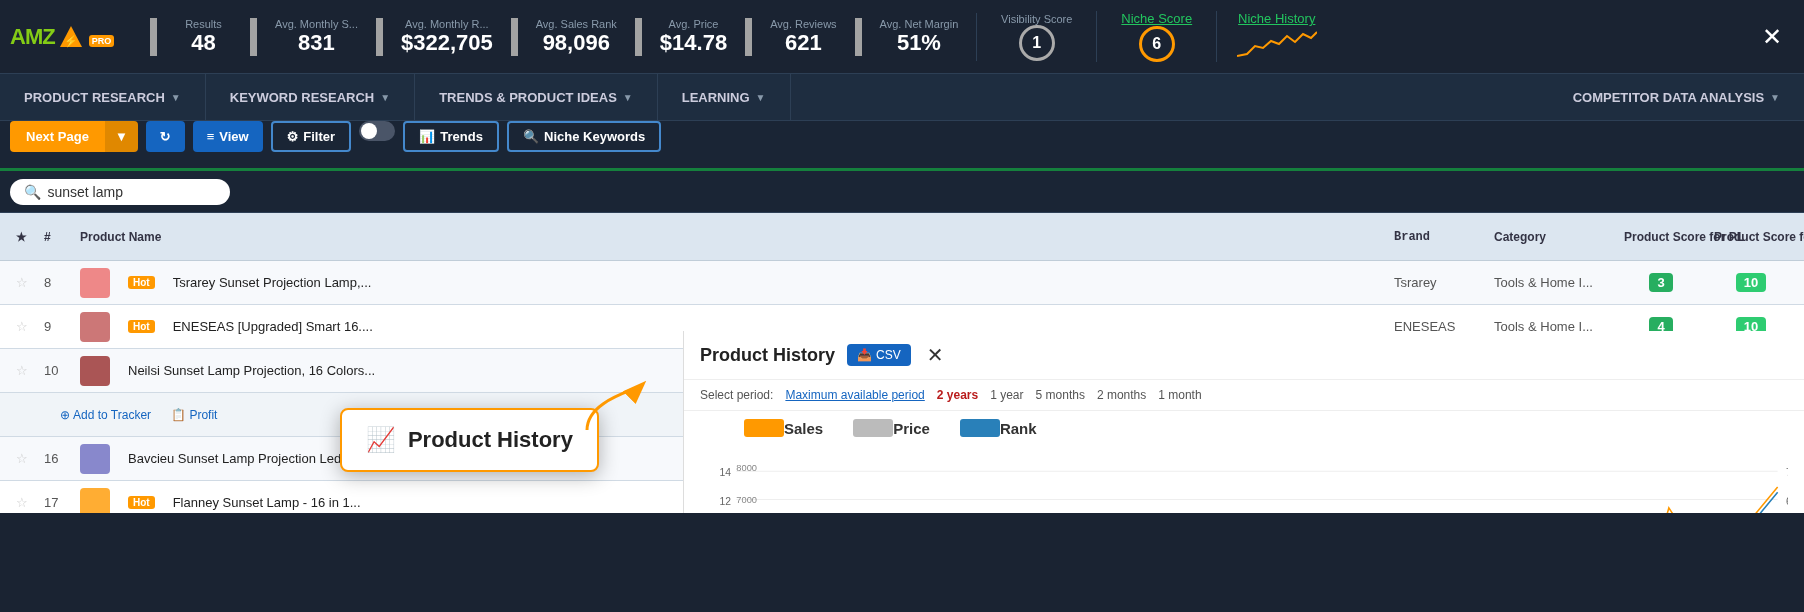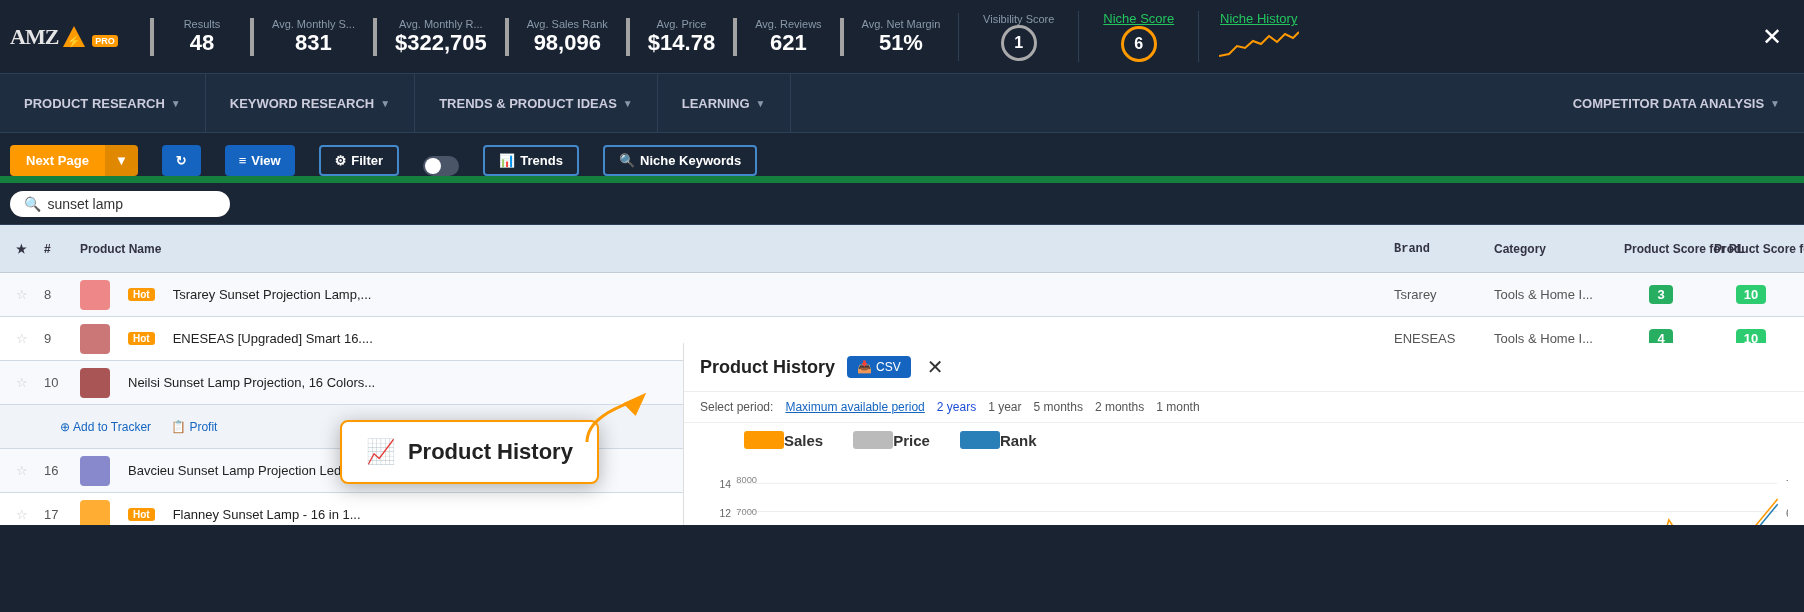--- a/index.html
+++ b/index.html
@@ -16,39 +16,38 @@
     }
     .logo-area {
       display: flex;
       align-items: center;
       min-width: 120px;
       margin-right: 20px;
     }
     .logo-text {
       font-size: 22px;
       font-weight: 900;
-      color: #e5e5e5;
+      color: #84cc16;
       letter-spacing: -1px;
-      font-family: Liberation Serif, serif;
     }
     .logo-pro {
       background: #f90;
       color: #fff;
       font-size: 9px;
       font-weight: bold;
       border-radius: 3px;
       padding: 1px 3px;
       margin-left: 2px;
       margin-top: 8px;
     }
     .stat-item {
       display: flex;
       flex-direction: column;
       align-items: center;
-      border-left: 4px solid #a3a3a3;
+      border-left: 7px solid #a3a3a3;
       padding: 0 18px;
       min-width: 100px;
     }
     .stat-label {
       font-size: 11px;
       color: #8899aa;
       white-space: nowrap;
     }
     .stat-value {
       font-size: 22px;
@@ -100,21 +99,21 @@
       cursor: pointer;
       padding: 0 12px;
     }
     .stat-link { color: #22c55e; text-decoration: underline; font-size: 13px; font-weight: normal; }
 
     
     .nav-bar {
       background: #1e2d40;
       display: flex;
       align-items: center;
-      height: 60px;
+      height: 48px;
       border-top: 1px solid #2d3f55;
       border-bottom: 1px solid #2d3f55;
     }
     .nav-item {
       display: flex;
       align-items: center;
       gap: 6px;
       padding: 0 24px;
       height: 100%;
       font-size: 13px;
@@ -123,25 +122,25 @@
       border-right: 1px solid #2d3f55;
       cursor: pointer;
       white-space: nowrap;
     }
     .nav-chevron { font-size: 10px; color: #8899aa; }
 
     
     .toolbar {
       background: #1a2535;
       display: flex;
-      align-items: flex-end;
+      align-items: flex-start;
       height: 50px;
       padding: 0 10px;
-      gap: 24px;
-      border-bottom: 7px solid #15803d;
+      gap: 8px;
+      border-bottom: 3px solid #15803d;
     }
     .btn-group {
       display: flex;
       align-items: center;
     }
     .btn-orange {
       background: #f90;
       color: #fff;
       border: none;
       border-radius: 4px 0 0 4px;
@@ -433,21 +432,21 @@
       padding: 8px 16px;
       gap: 12px;
       font-size: 12px;
       color: #555;
       border-bottom: 1px solid #eee;
     }
     .period-btn {
       cursor: pointer;
       color: #555;
     }
-    .period-btn.active { color: #1d4ed8; font-weight: normal; }
+    .period-btn.active { color: #b91c1c; font-weight: bold; }
     .period-btn.underline { text-decoration: underline; color: #1565c0; }
 
     
     .ph-legend {
       display: flex;
       align-items: center;
       gap: 30px;
       padding: 8px 60px;
     }
     .legend-item {

